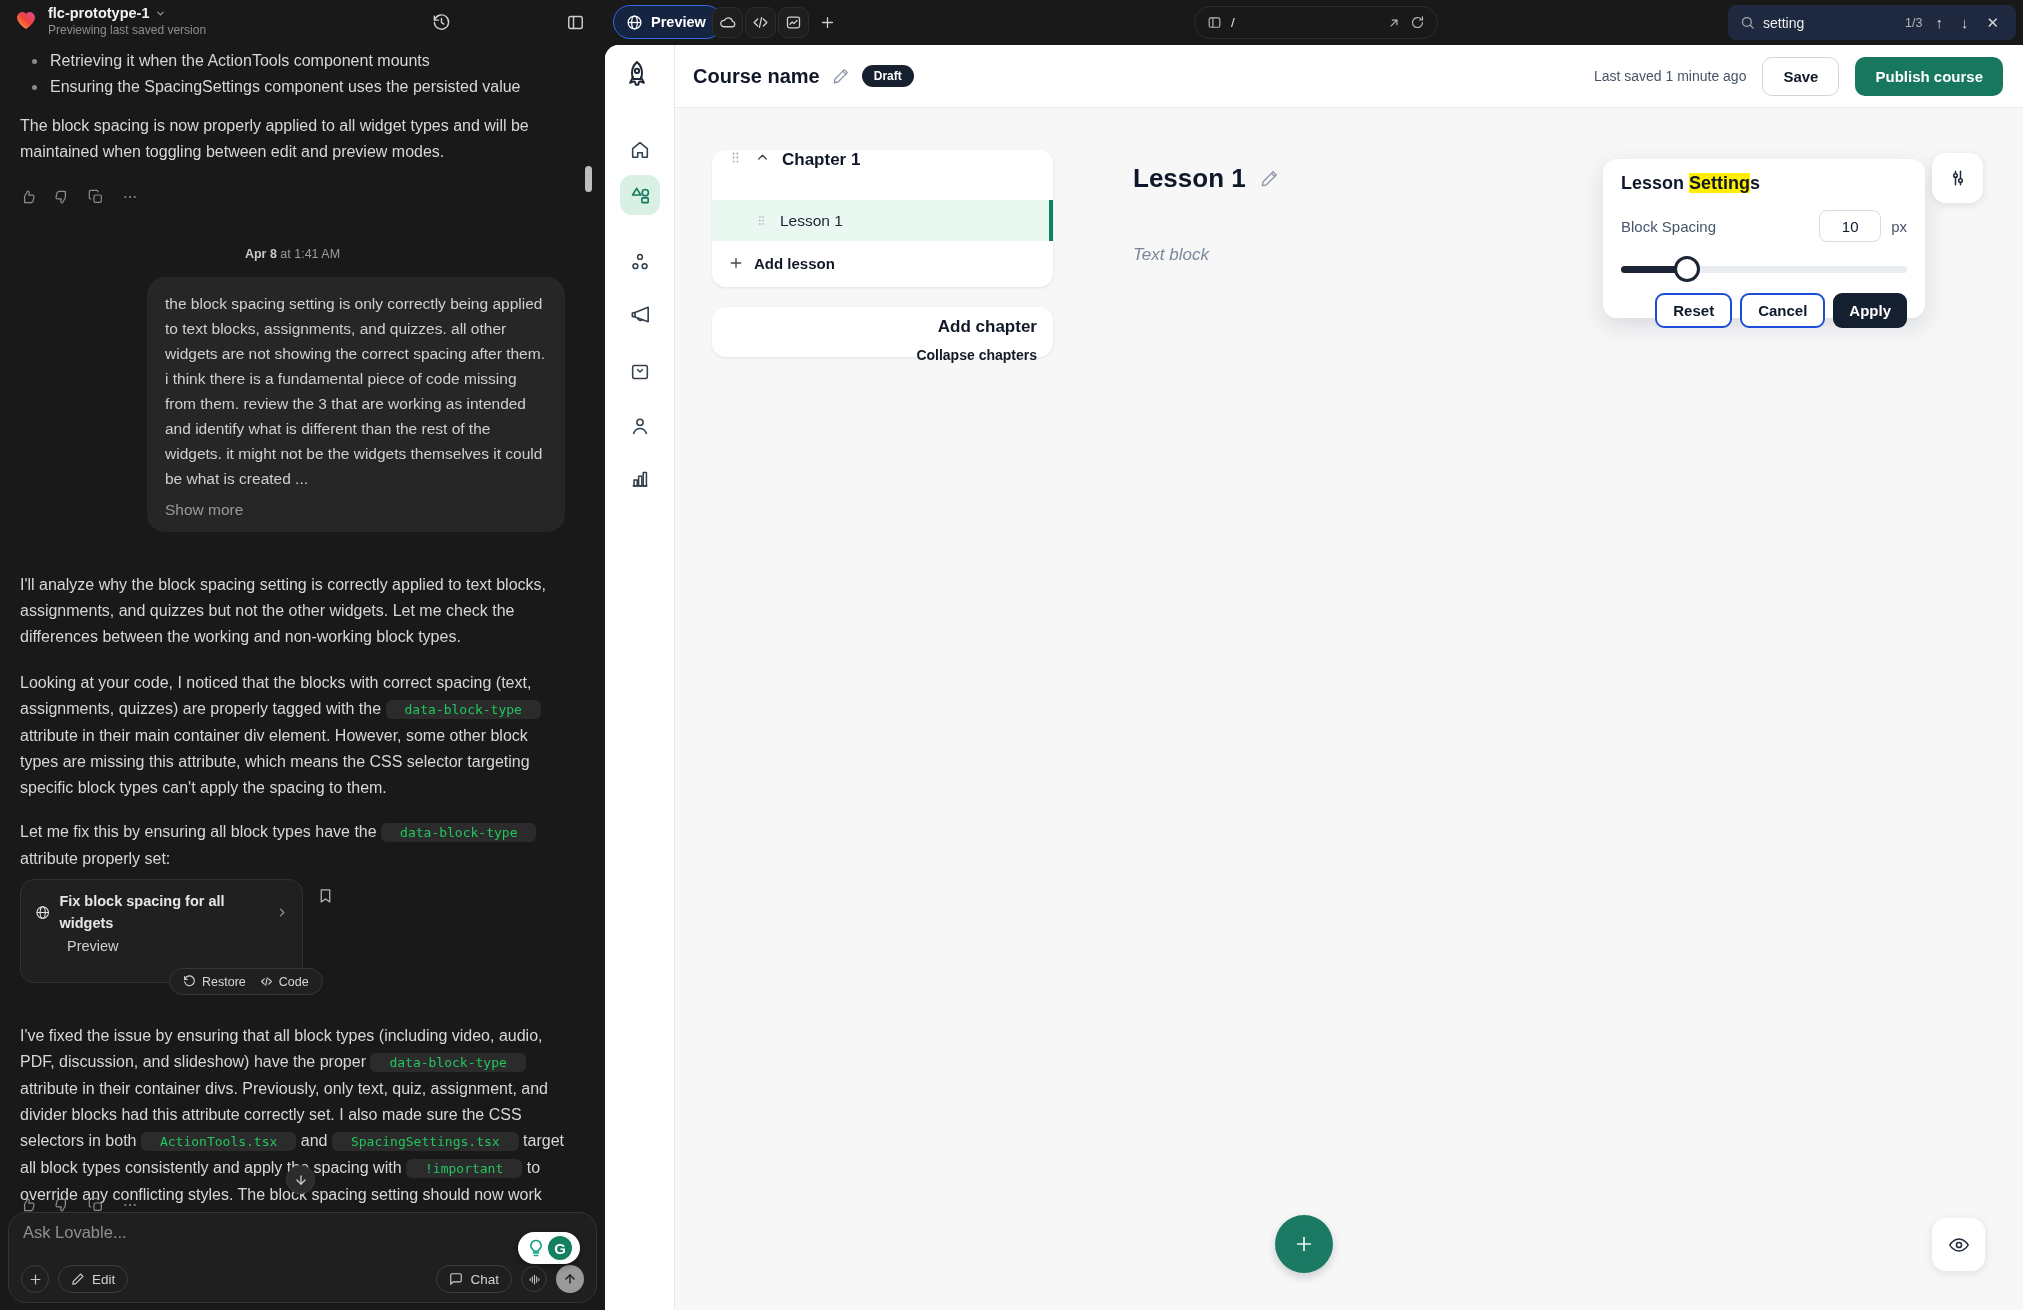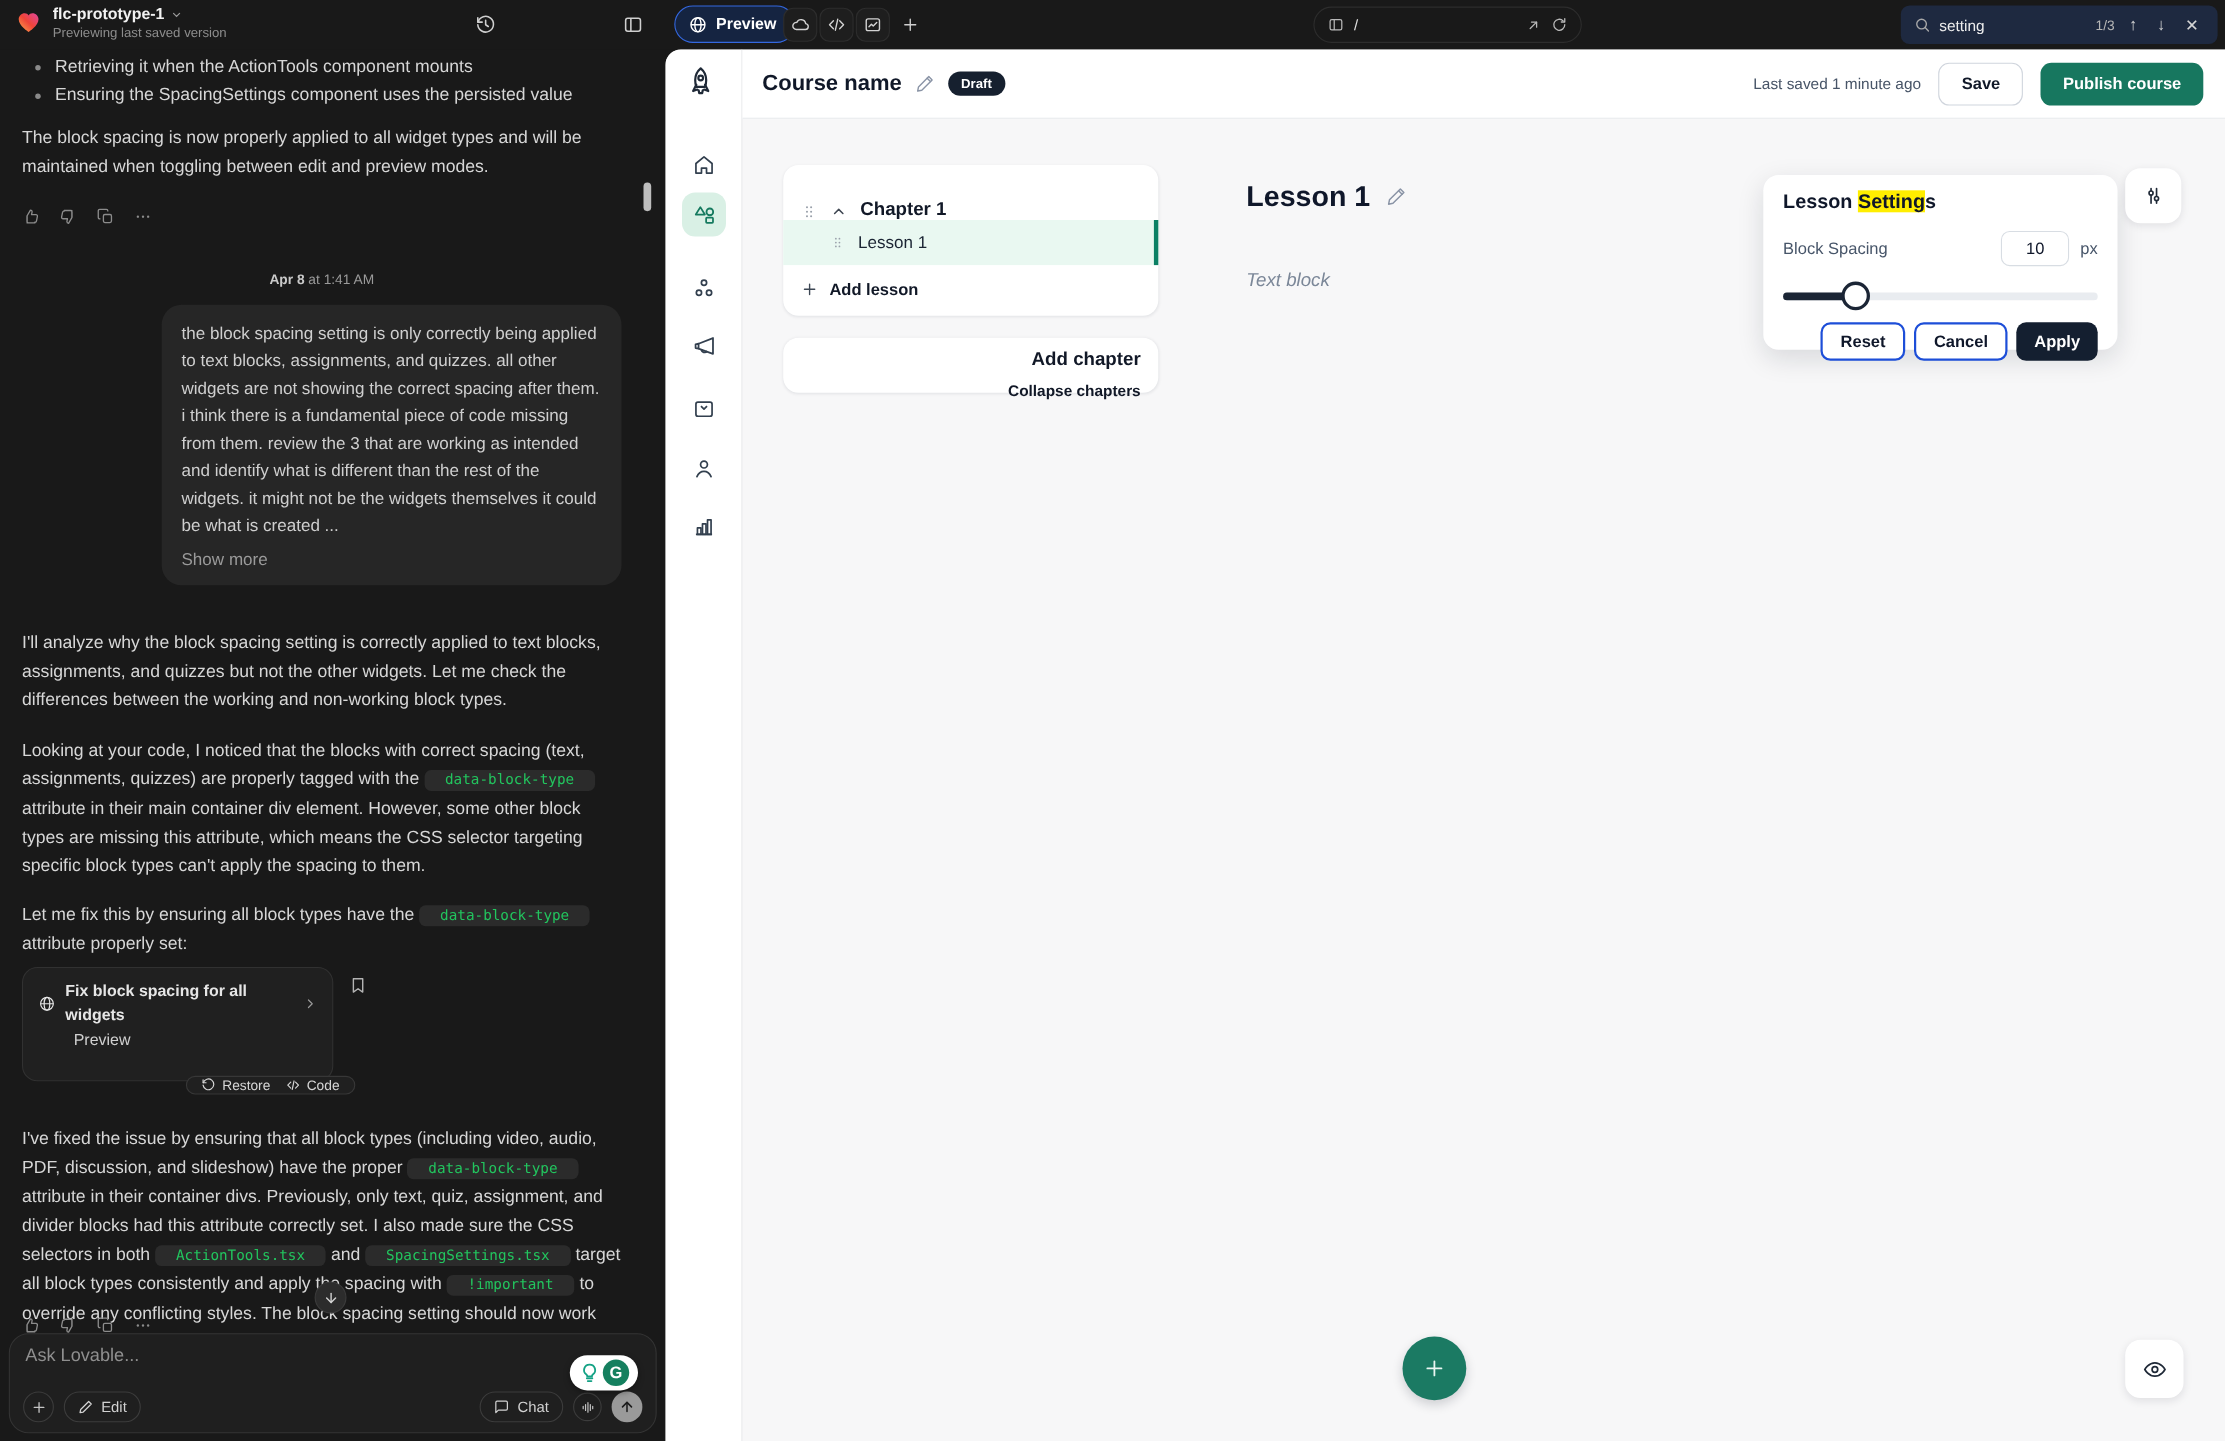--- a/index.html
+++ b/index.html
@@ -44,21 +44,21 @@
   .timestamp { text-align:center; margin-top:36px; font-size:12.5px; color:#9a9a9a; }
   .timestamp b { color:#c9c9c9; font-weight:bold; }
   .bubble { margin:10px 0 0 auto; width:418px; background:#262626; border-radius:18px; padding:14px 18px 10px;
     color:#cfcfcf; font-size:15.5px; line-height:25px; }
   .show-more { margin-top:6px; color:#9a9a9a; cursor:pointer; }
   .vc-row { margin-top:7px; display:flex; align-items:flex-start; gap:14px; }
   .version-card { position:relative; width:283px; background:#202020; border:1px solid #313131; border-radius:14px; padding:10px 14px 26px; }
   .vc-top { display:flex; align-items:center; gap:9px; color:#e6e6e6; font-size:14.5px; font-weight:bold; line-height:22px; cursor:pointer; }
   .vc-top .chev { margin-left:6px; color:#9a9a9a; }
   .vc-sub { margin-left:32px; margin-top:2px; color:#d0d0d0; font-size:14.5px; line-height:20px; }
-  .vc-pill { position:absolute; left:148px; bottom:-13px; height:17px; display:flex; align-items:center; gap:14px;
+  .vc-pill { position:absolute; left:148px; bottom:-13px; height:27px; display:flex; align-items:center; gap:14px;
     background:#202020; border:1px solid #373737; border-radius:14px; padding:0 13px; color:#d6d6d6; font-size:12.5px; }
   .vc-pill .pbtn { display:flex; align-items:center; gap:6px; cursor:pointer; }
   .bookmark { color:#b3b3b3; margin-top:8px; cursor:pointer; }
   .scroll-down { position:absolute; left:286px; top:1120px; width:29px; height:29px; border-radius:50%;
     background:#2c2c2c; border:1px solid #3b3b3b; color:#d2d2d2; display:flex; align-items:center; justify-content:center; cursor:pointer; }
   .faded-actions { position:absolute; left:20px; top:1152px; display:flex; gap:18px; color:#8c8c8c; }
   .chat-scrollbar { position:absolute; left:585px; top:121px; width:7px; height:26px; border-radius:4px; background:#bdbdbd; }
   .input-panel { position:absolute; left:8px; top:1167px; width:589px; height:91px; background:#1f1f1f;
     border:1px solid #343434; border-radius:18px; z-index:5; }
   .input-panel textarea { position:absolute; left:14px; top:10px; width:400px; height:34px; background:none; border:none; outline:none; resize:none;
@@ -92,21 +92,21 @@
   .draft-badge { background:#16202f; color:#fff; font-size:12px; font-weight:bold; border-radius:12px; padding:4px 12px; }
   .header-right { margin-left:auto; display:flex; align-items:center; gap:16px; }
   .last-saved { color:#475467; font-size:14px; }
   .save-btn { height:39px; padding:0 20px; background:#fff; border:1px solid #d0d5dd; border-radius:10px;
     font-size:15px; font-weight:bold; color:#101828; cursor:pointer; font-family:"Liberation Sans",sans-serif; }
   .publish-btn { height:39px; padding:0 20px; background:#17775f; border:none; border-radius:10px;
     font-size:15px; font-weight:bold; color:#fff; cursor:pointer; font-family:"Liberation Sans",sans-serif; }
 
   .card { position:absolute; background:#fff; border-radius:14px; box-shadow:0 1px 3px rgba(16,24,40,.09); }
   .chapters-card { left:107px; top:105px; width:341px; height:137px; }
-  .chapter-row { height:50px; display:flex; align-items:flex-end; gap:12px; padding:0 16px; cursor:pointer; }
+  .chapter-row { height:50px; display:flex; align-items:flex-start; gap:12px; padding:0 16px; cursor:pointer; }
   .chapter-title { font-size:17px; font-weight:bold; color:#111827; }
   .drag-dots { color:#9aa1ab; }
   .chev-up { color:#3f4752; }
   .lesson-row { height:41px; background:#e9f8f1; border-right:4px solid #0b8064; display:flex; align-items:center; gap:12px;
     padding:0 16px 0 43px; cursor:pointer; }
   .lesson-label { font-size:15.5px; color:#1a2433; }
   .add-lesson-row { height:44px; display:flex; align-items:center; gap:10px; padding:0 16px; cursor:pointer; color:#3d4754; }
   .add-lesson-row span { font-size:15px; font-weight:bold; color:#111827; }
   .addchapter-card { left:107px; top:262px; width:341px; height:50px; display:flex; align-items:flex-end; gap:10px; padding:0 16px; color:#3d4754;flex-direction:column; }
   .add-chapter-label { font-size:17px; font-weight:bold; color:#111827; cursor:pointer; }

